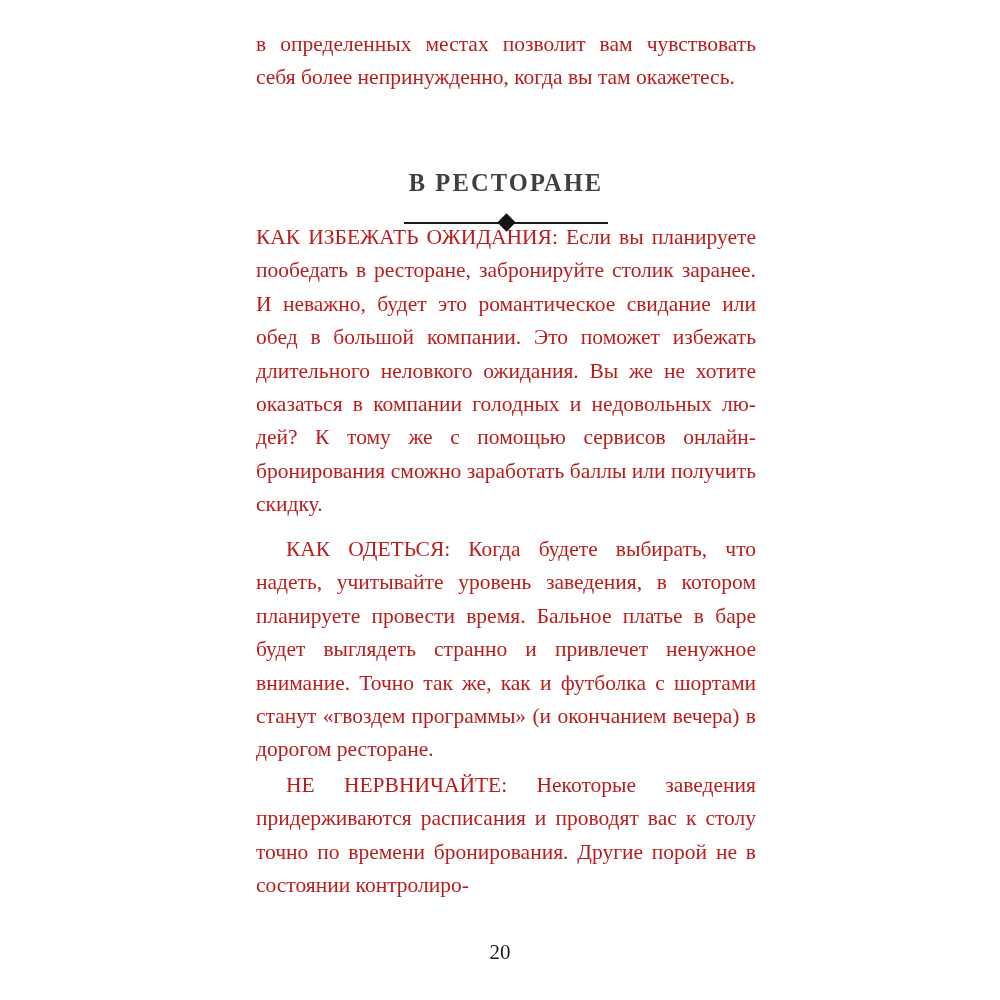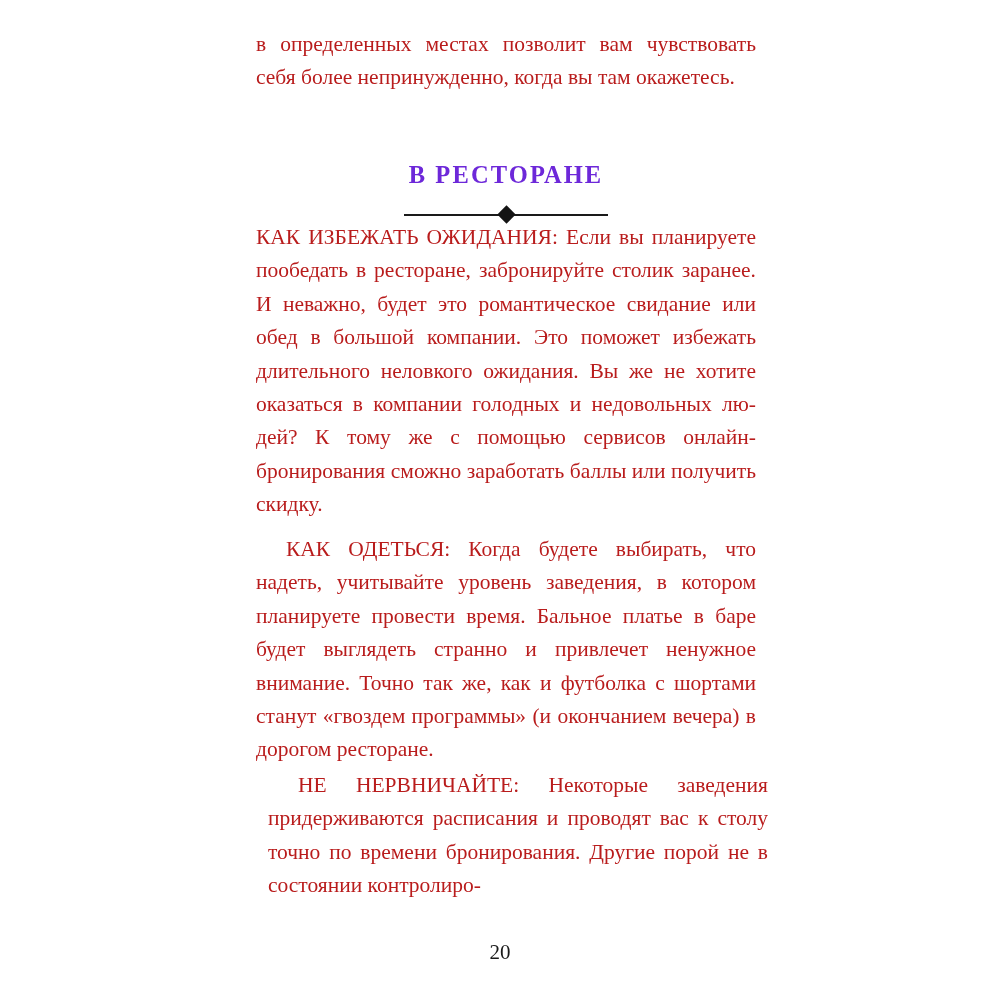--- a/index.html
+++ b/index.html
@@ -37,27 +37,27 @@
 
   p.body-par.indent {
     text-indent: 30px;
   }
 
   .run-on {
     
   }
 
   .chapter-head {
-    margin: 0;
+    margin: 8px;
     padding: 0;
     text-align: center;
     font-size: 24.5px;
     font-weight: bold;
     letter-spacing: 2.1px;
-    color: #6d28d9;
+    color: #404040;
     line-height: 1;
   }
 
   .head-wrap {
     position: absolute;
     left: 256px;
     top: 163px;
     width: 500px;
   }
 
@@ -83,21 +83,21 @@
     left: 243.5px;
     width: 13px;
     height: 13px;
     background: #141414;
     transform: rotate(45deg);
   }
 
   .section-1 { position: absolute; left: 256px; top: 28px;  width: 500px; }
   .section-2 { position: absolute; left: 256px; top: 221px; width: 500px; }
   .section-3 { position: absolute; left: 256px; top: 533px; width: 500px; }
-  .section-4 { position: absolute; left: 256px; top: 769px; width: 500px; margin-left: 12px; }
+  .section-4 { position: absolute; left: 256px; top: 769px; width: 500px; }
 
   .folio {
     position: absolute;
     left: 0;
     top: 940px;
     width: 1000px;
     text-align: center;
     font-size: 21px;
     color: #1a1a1a;
     font-family: "Liberation Serif", "DejaVu Serif", serif;

